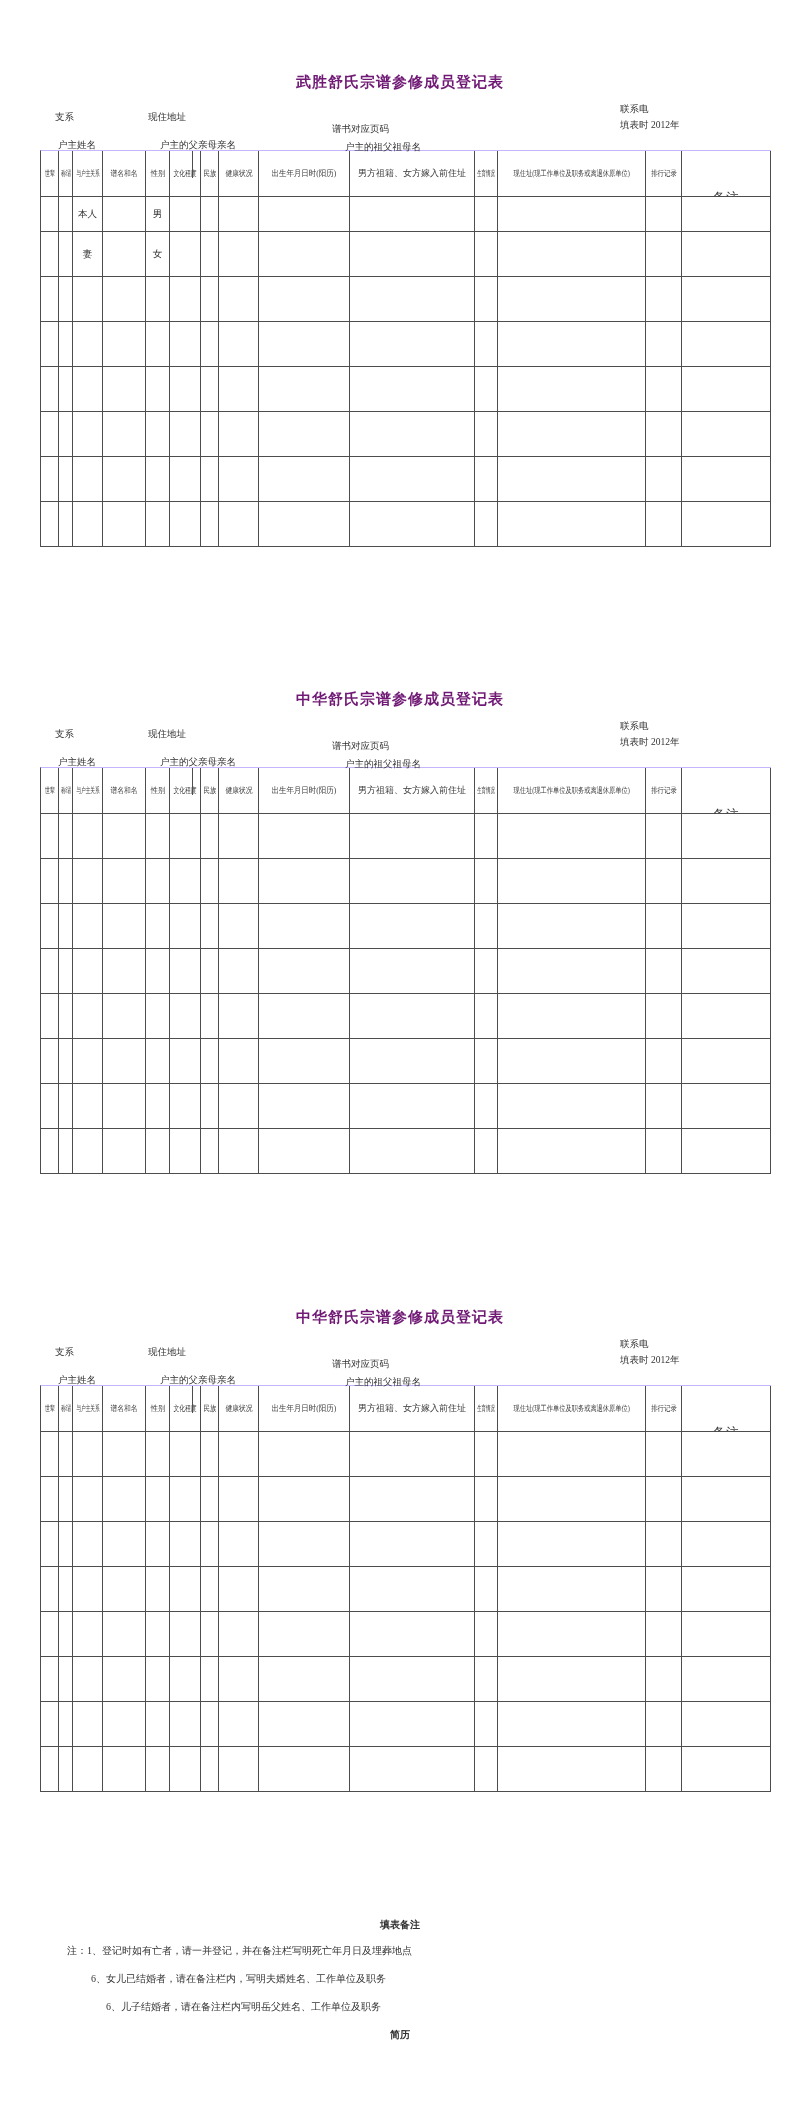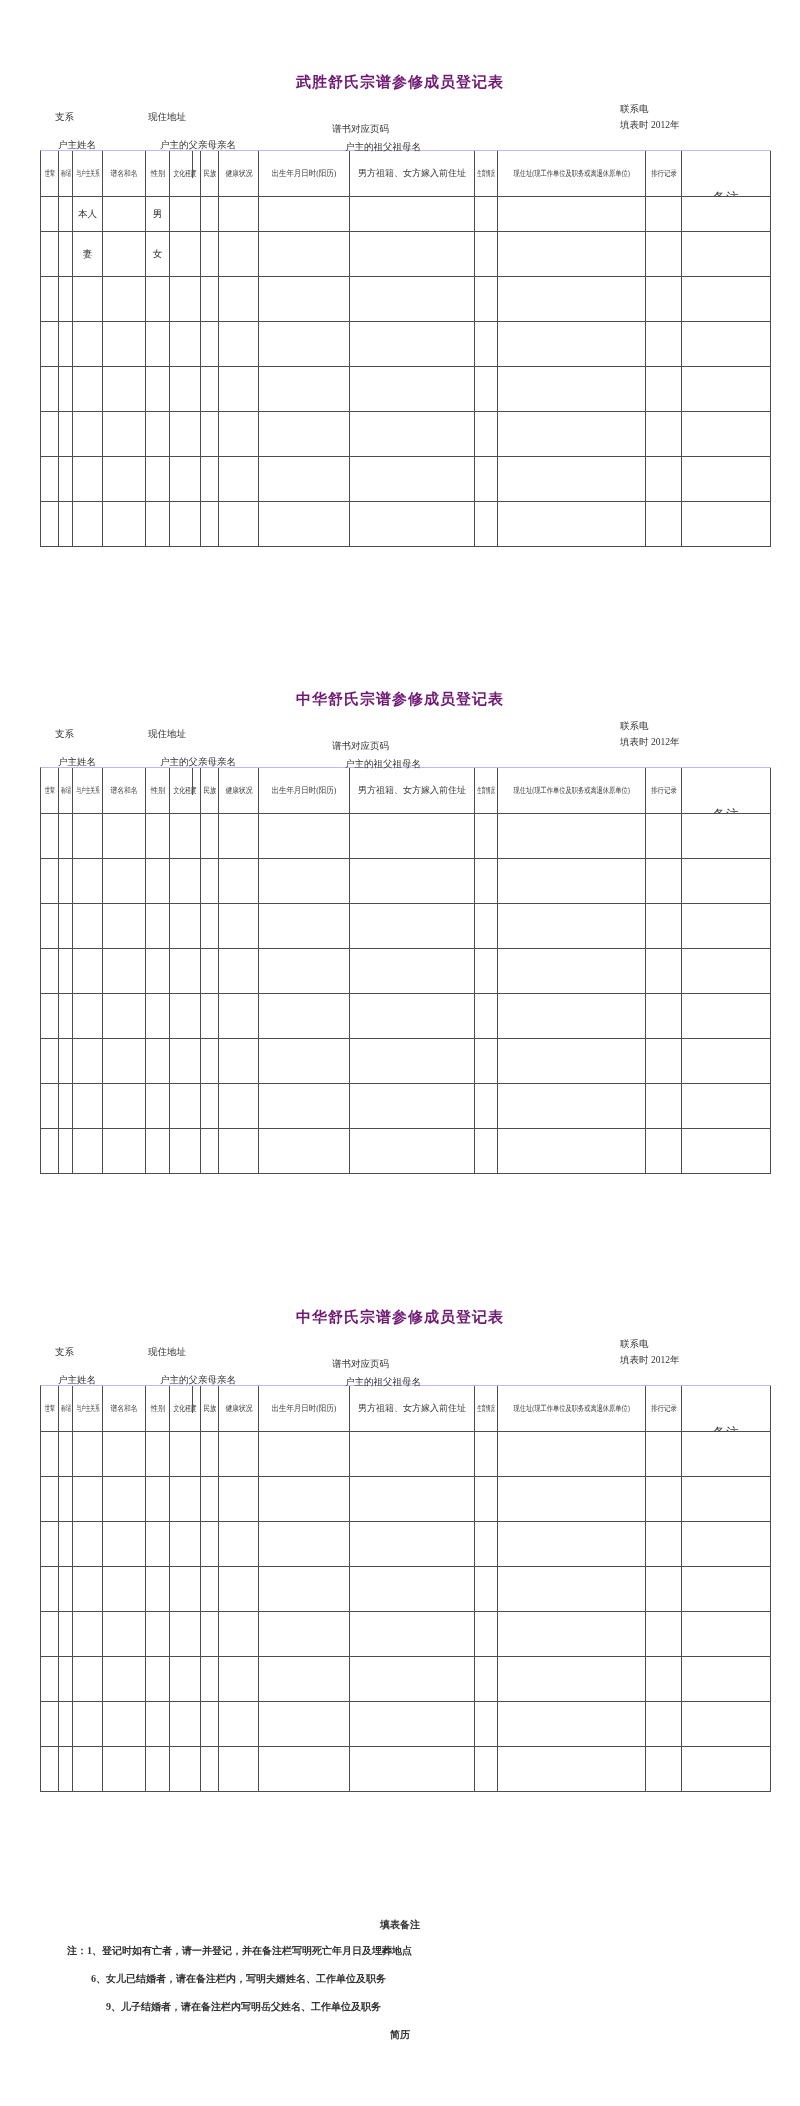--- a/index.html
+++ b/index.html
@@ -58,21 +58,21 @@
   .head .c9 .ht{transform:none;font-size:9px;}
   .head .c10 .ht{transform:scaleX(.55);}
   .head .c11 .ht{transform:scaleX(.78);}
   .head .c12 .ht{transform:scaleX(.8);}
   .head .c13 .ht{transform:none;font-size:13px;margin-top:48px;}
   
   .head .c5::after{content:"";position:absolute;right:7px;top:0;height:60%;width:1px;background:#4d4d4d;}
   .cv{font-size:9.5px;color:#2b2b2b;white-space:nowrap;}
   .footer{margin-top:0;}
   .notes-title{margin-top:125px;text-align:center;font-size:10px;font-weight:bold;height:16px;line-height:16px;color:#333;}
-  .note{font-size:10px;font-weight:bold;color:#333;line-height:16px;margin:0 0 12px 0;white-space:nowrap;}
+  .note{font-size:10px;font-weight:normal;color:#333;line-height:16px;margin:0 0 12px 0;white-space:nowrap;}
   .note-1{margin-top:10px;padding-left:67px;}
   .note-2{padding-left:91px;}
   .note-3{padding-left:106px;}
   .resume{margin-top:8px;text-align:center;font-size:10px;font-weight:bold;height:16px;line-height:16px;color:#333;}
 </style>
 </head>
 <body>
 
 <div class="sheet">
 
@@ -645,17 +645,17 @@
           <div class="td c12"></div>
           <div class="td c13"></div>
         </div>
       </div>
   </section>
 
   <div class="footer">
     <div class="notes-title">填表备注</div>
     <div class="note note-1">注：1、登记时如有亡者，请一并登记，并在备注栏写明死亡年月日及埋葬地点</div>
     <div class="note note-2">6、女儿已结婚者，请在备注栏内，写明夫婿姓名、工作单位及职务</div>
-    <div class="note note-3">9、儿子结婚者，请在备注栏内写明岳父姓名、工作单位及职务</div>
+    <div class="note note-3">6、儿子结婚者，请在备注栏内写明岳父姓名、工作单位及职务</div>
     <div class="resume">简历</div>
   </div>
 
 </div>
 
 </body></html>

